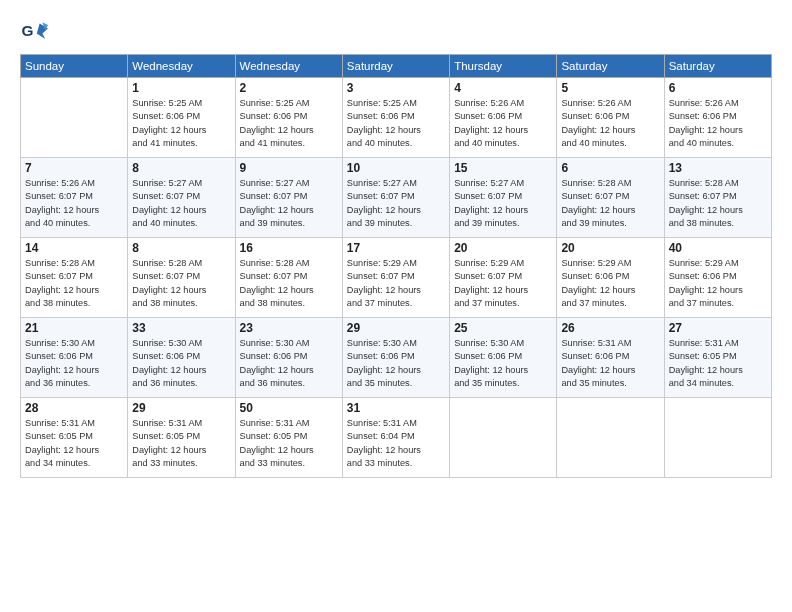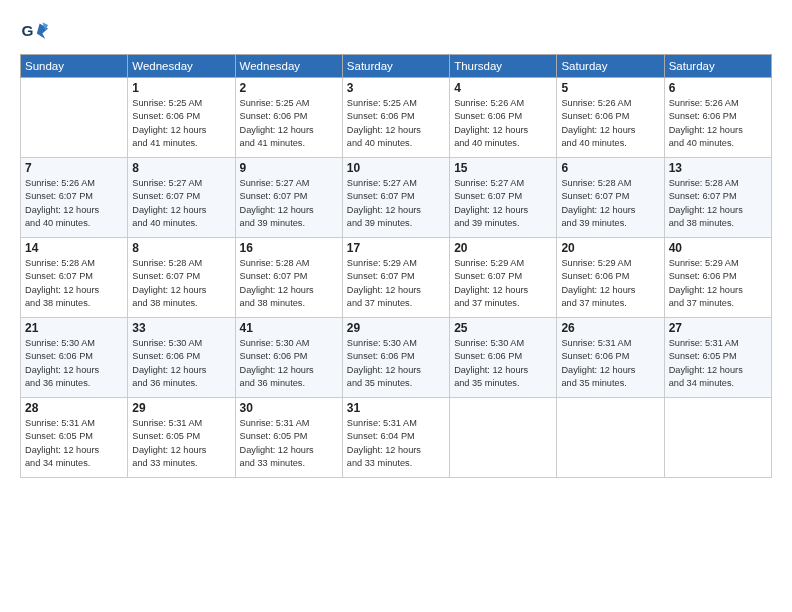--- a/index.html
+++ b/index.html
@@ -283,21 +283,21 @@
 and 36 minutes.</div>
           </td>
           <td>
             <span class="day-num">33</span>
             <div class="day-info" style="white-space: pre-line;">Sunrise: 5:30 AM
 Sunset: 6:06 PM
 Daylight: 12 hours
 and 36 minutes.</div>
           </td>
           <td>
-            <span class="day-num">41</span>
+            <span class="day-num">23</span>
             <div class="day-info" style="white-space: pre-line;">Sunrise: 5:30 AM
 Sunset: 6:06 PM
 Daylight: 12 hours
 and 36 minutes.</div>
           </td>
           <td>
             <span class="day-num">29</span>
             <div class="day-info" style="white-space: pre-line;">Sunrise: 5:30 AM
 Sunset: 6:06 PM
 Daylight: 12 hours
@@ -334,21 +334,21 @@
 and 34 minutes.</div>
           </td>
           <td>
             <span class="day-num">29</span>
             <div class="day-info" style="white-space: pre-line;">Sunrise: 5:31 AM
 Sunset: 6:05 PM
 Daylight: 12 hours
 and 33 minutes.</div>
           </td>
           <td>
-            <span class="day-num">30</span>
+            <span class="day-num">50</span>
             <div class="day-info" style="white-space: pre-line;">Sunrise: 5:31 AM
 Sunset: 6:05 PM
 Daylight: 12 hours
 and 33 minutes.</div>
           </td>
           <td>
             <span class="day-num">31</span>
             <div class="day-info" style="white-space: pre-line;">Sunrise: 5:31 AM
 Sunset: 6:04 PM
 Daylight: 12 hours

